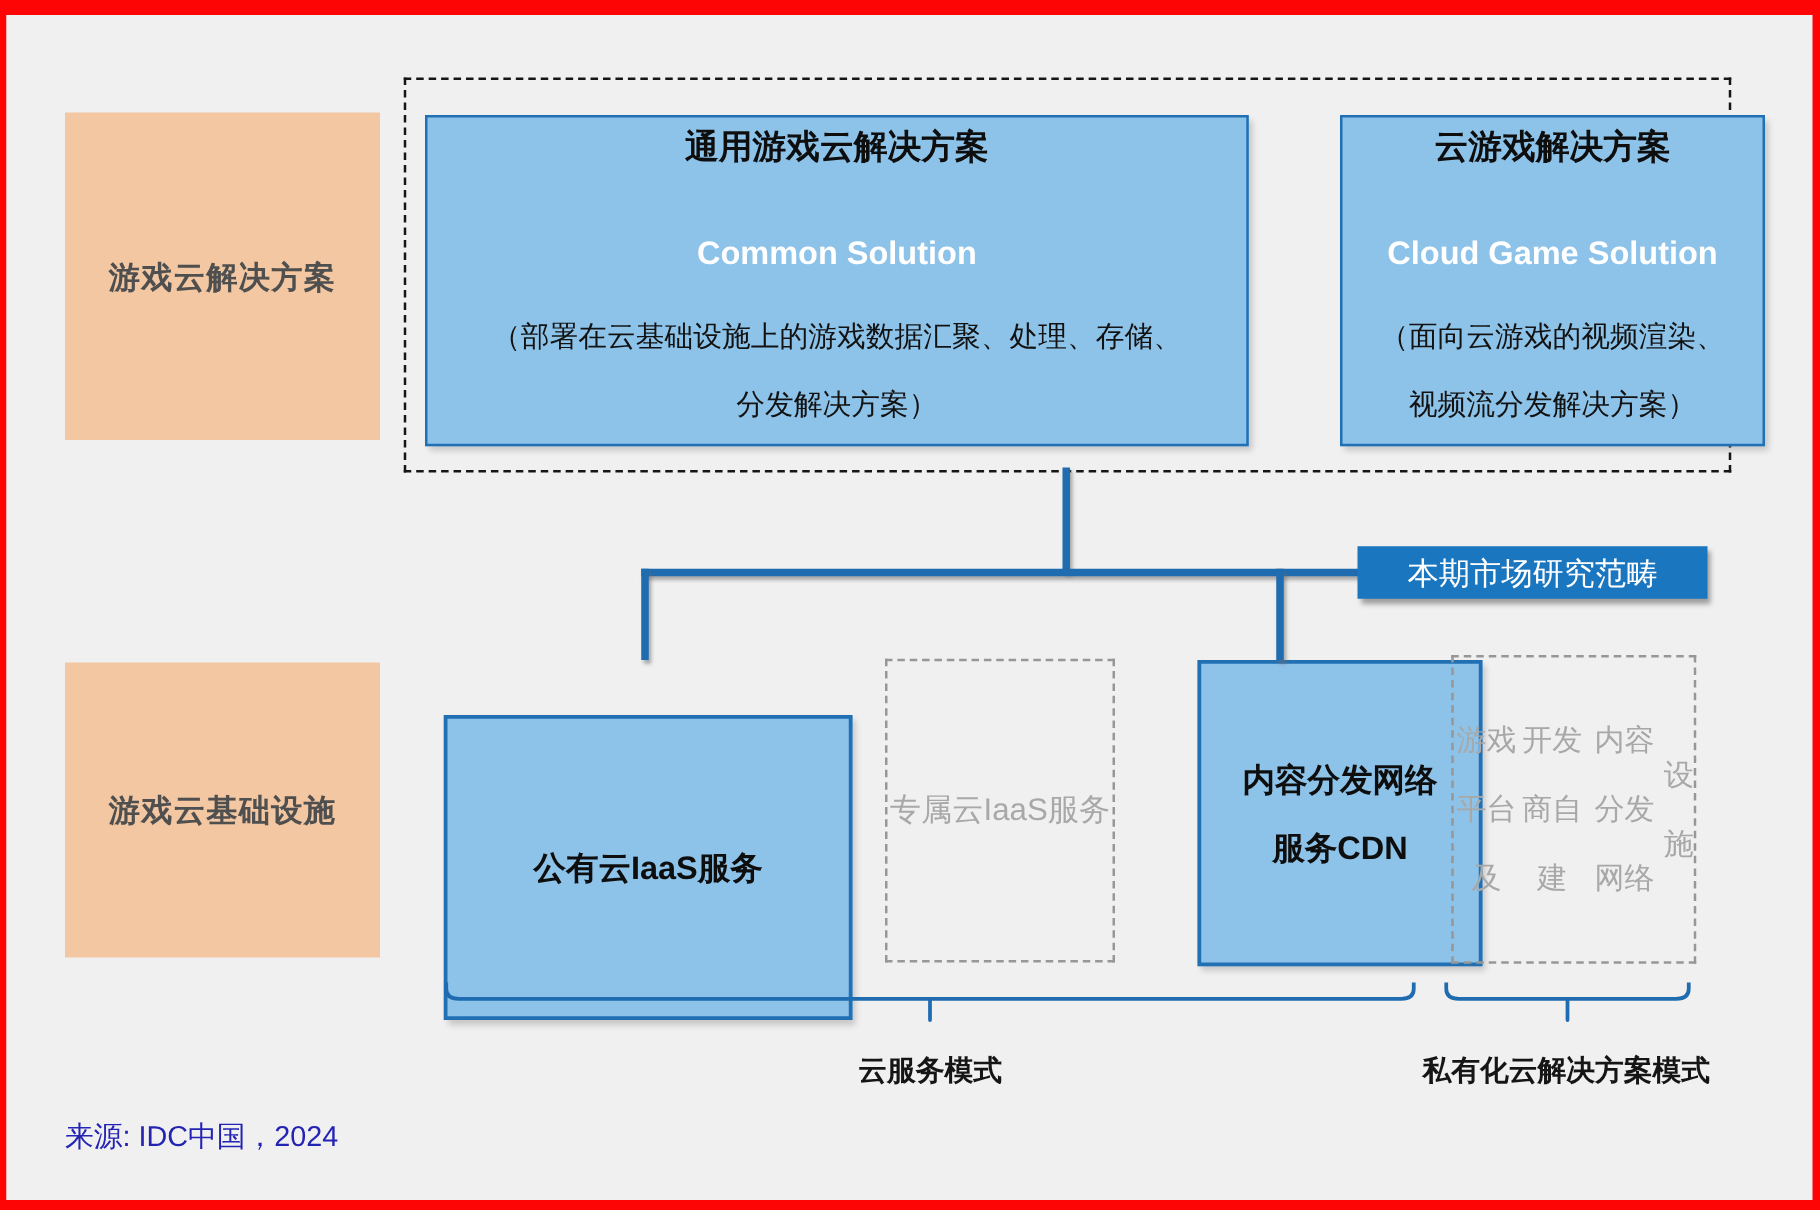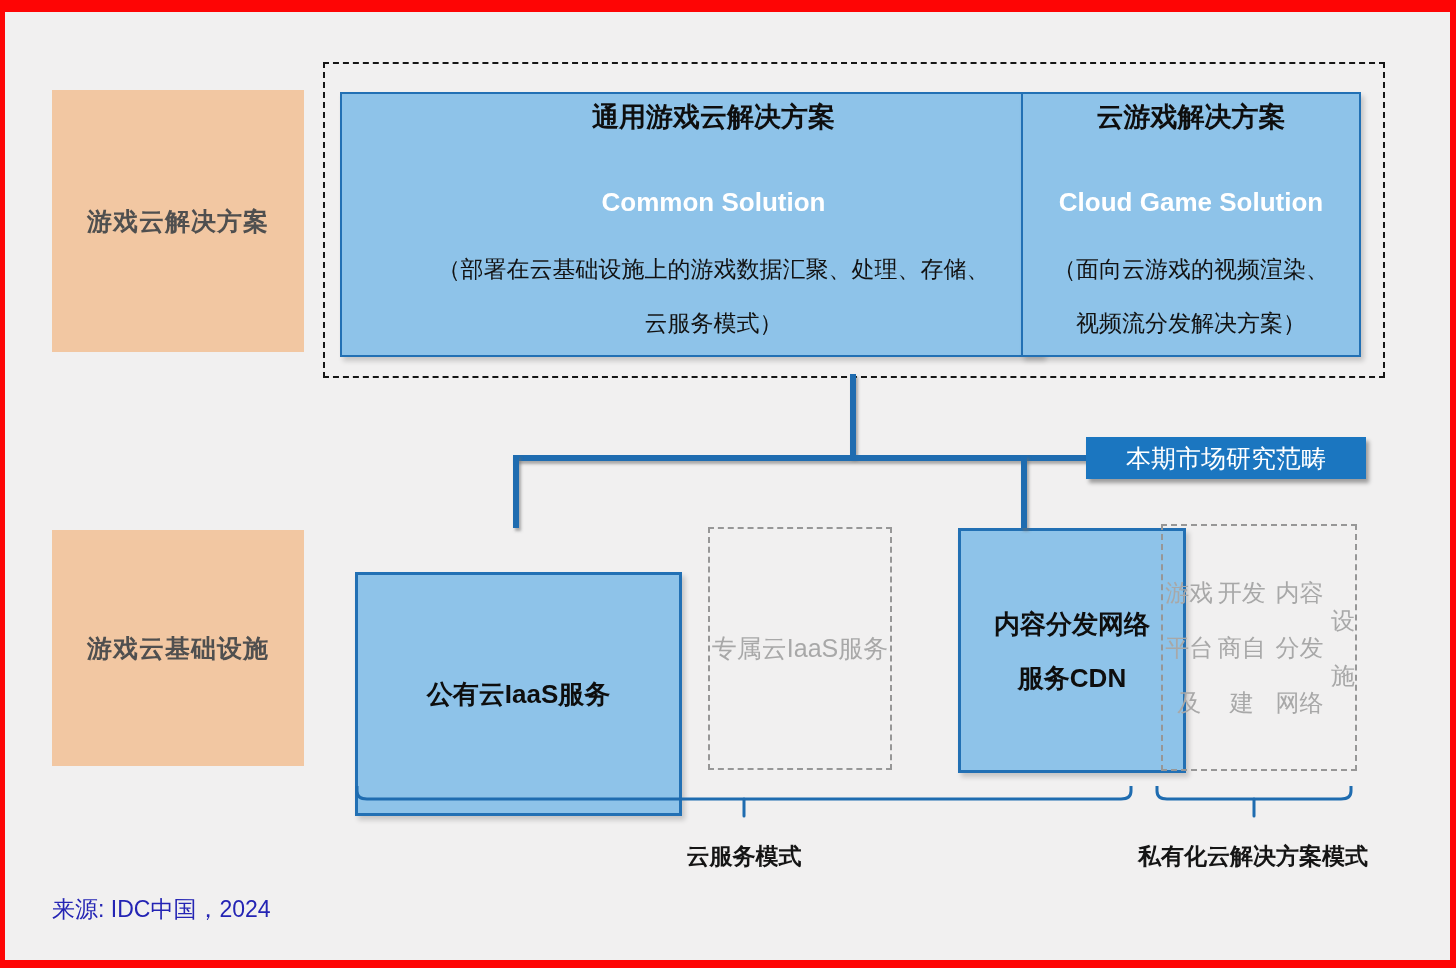--- a/index.html
+++ b/index.html
@@ -41,22 +41,22 @@
 
   
   .sol-box {
     position:absolute;
     background:var(--box-blue-fill, #8ec3e9);
     border:2px solid var(--box-blue-border, #2270b4);
     box-shadow:3px 4px 5px rgba(0,0,0,0.18);
     display:flex; flex-direction:column; align-items:center; justify-content:center;
     text-align:center;
   }
-  #sol-common    { left:340px;  top:92px; width:655px; height:261px;padding-left:44px; }
-  #sol-cloudgame { left:1021px; top:92px; width:336px; height:261px; }
+  #sol-common    { left:340px;  top:92px; width:655px; height:261px; }
+  #sol-cloudgame { left:1072px; top:92px; width:336px; height:261px; }
   .sol-title { font-size:27px; font-weight:bold; color:#0e0e0e; }
   .sol-sub   { font-size:26px; font-weight:bold; color:#ffffff; margin-top:52px; }
   .sol-desc  { margin-top:24px; font-size:23px; color:#121212; }
   .sol-desc-line { line-height:54px; }
 
   
   .line {
     position:absolute;
     background:var(--connector-blue, #1f6cb0);
     box-shadow:2px 3px 3px rgba(110,110,110,0.55);
@@ -134,21 +134,21 @@
 
   <div class="peach-label" id="peach-infra">游戏云基础设施</div>
 
   <div class="dashed-wrap"></div>
 
   <div class="sol-box" id="sol-common">
     <div class="sol-title">通用游戏云解决方案</div>
     <div class="sol-sub">Common Solution</div>
     <div class="sol-desc">
       <div class="sol-desc-line">（部署在云基础设施上的游戏数据汇聚、处理、存储、</div>
-      <div class="sol-desc-line">云服务模式）</div>
+      <div class="sol-desc-line">分发解决方案）</div>
     </div>
   </div>
 
   <div class="sol-box" id="sol-cloudgame">
     <div class="sol-title">云游戏解决方案</div>
     <div class="sol-sub">Cloud Game Solution</div>
     <div class="sol-desc">
       <div class="sol-desc-line">（面向云游戏的视频渲染、</div>
       <div class="sol-desc-line">视频流分发解决方案）</div>
     </div>

